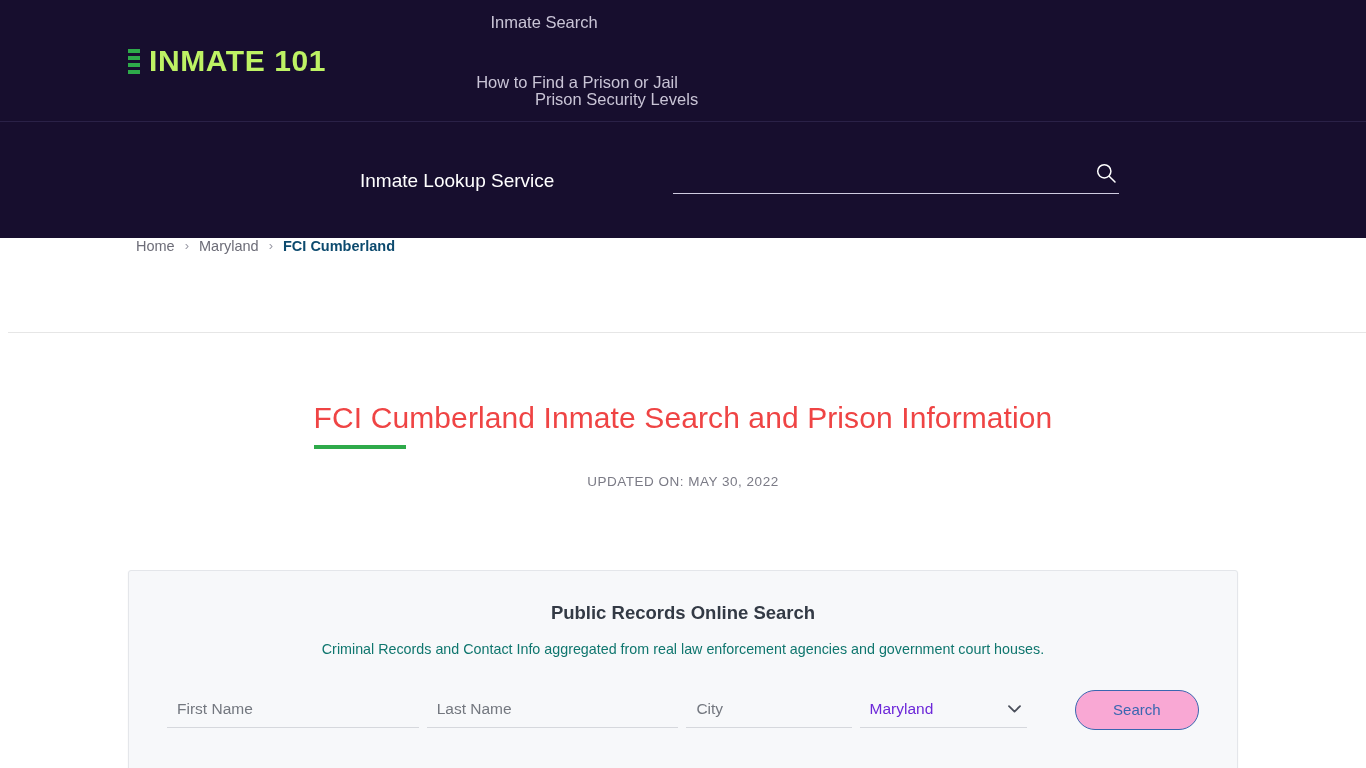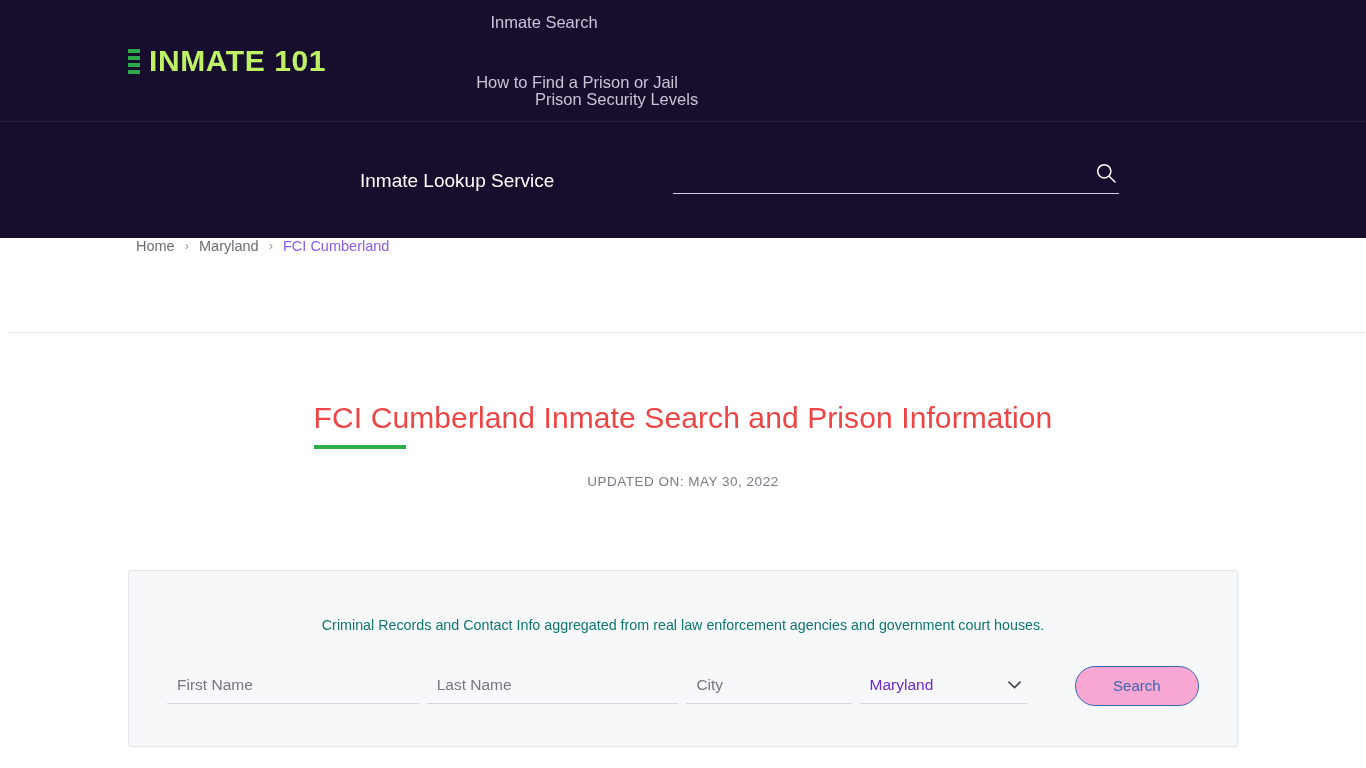--- a/index.html
+++ b/index.html
@@ -147,22 +147,22 @@
     text-decoration: none;
   }
   .breadcrumb .sep {
     display: inline-block;
     margin: 0 10px;
     color: #9a9aa5;
     font-size: 13px;
     transform: translateY(-1px);
   }
   .breadcrumb .current {
-    color: #8b5cf6;
-    font-weight: 400;
+    color: #0c4a6e;
+    font-weight: 700;
   }
 
   
   .page-head {
     text-align: center;
     padding-top: 66px;
   }
   .page-title {
     position: relative;
     display: inline-block;
@@ -322,20 +322,21 @@
 <div class="page-head">
   <h1 class="page-title">
     <span>FCI Cumberland Inmate Search and Prison Information</span>
     <span class="title-underline"></span>
   </h1>
   <div class="updated-on">UPDATED ON: MAY 30, 2022</div>
 </div>
 
 <div class="card-wrap">
   <section class="records-card">
+    <h2 class="card-title">Public Records Online Search</h2>
     <p class="card-sub">Criminal Records and Contact Info aggregated from real law enforcement agencies and government court houses.</p>
 
     <form class="search-form">
       <div class="field f-first">
         <input type="text" placeholder="First Name" style="">
       </div>
 
       <div class="field f-last">
         <input type="text" placeholder="Last Name" style="">
       </div>

